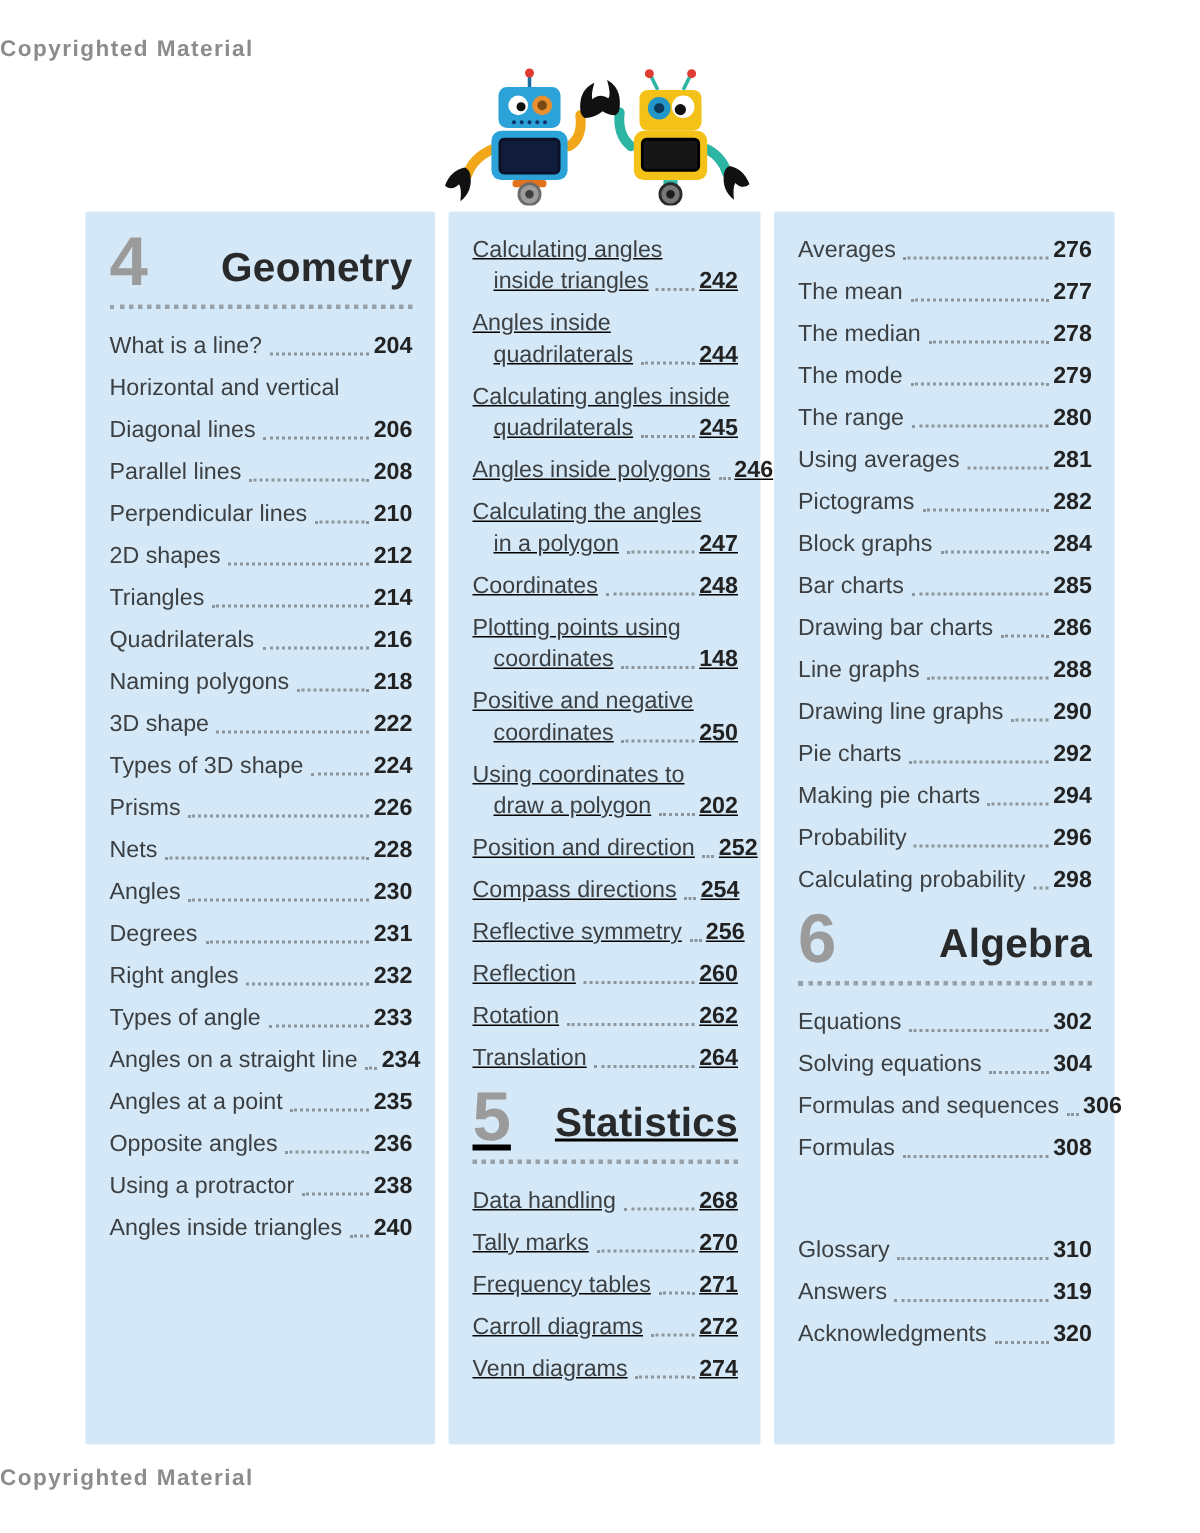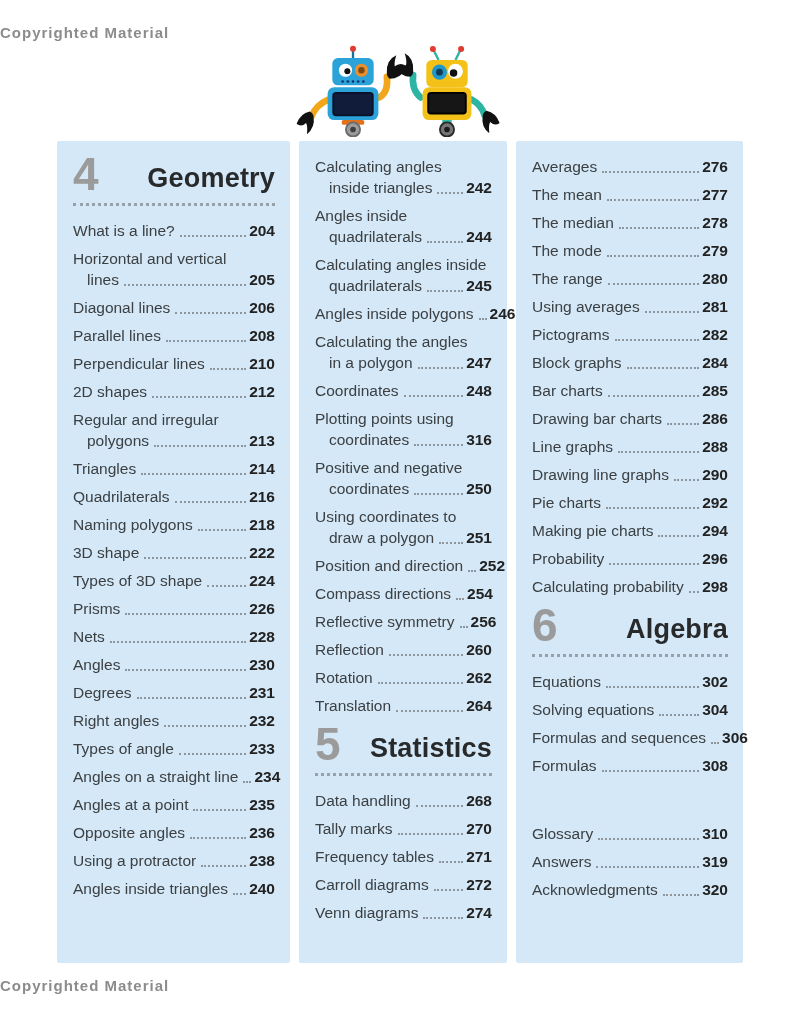--- a/index.html
+++ b/index.html
@@ -31,21 +31,21 @@
     gap: 9px;
     padding: 0 42px;
   }
   .column {
     background: var(--panel-bg, #d4e8f7);
     border-radius: 2px;
     min-height: 822px;
     padding: 15px 15px 12px 16px;
   }
   .column.c1 { width: 233px; }
-  .column.c2 { width: 208px; }
+  .column.c2 { width: 208px; text-decoration: underline; }
   .column.c3 { width: 227px; }
 
   .sec-header { margin-bottom: 14px; }
   .sec-header.later { margin-top: 10px; }
   .hrow {
     display: flex;
     justify-content: space-between;
     align-items: flex-end;
   }
   .sec-num {
@@ -171,25 +171,20 @@
         <div class="line">
           <span class="txt">What is a line?</span>
           <span class="leader"></span>
           <span class="page">204</span>
         </div>
       </div>
       <div class="entry">
         <div class="line">
           <span class="txt">Horizontal and vertical</span>
         </div>
-        <div class="line cont">
-          <span class="txt">lines</span>
-          <span class="leader"></span>
-          <span class="page">205</span>
-        </div>
       </div>
       <div class="entry">
         <div class="line">
           <span class="txt">Diagonal lines</span>
           <span class="leader"></span>
           <span class="page">206</span>
         </div>
       </div>
       <div class="entry">
         <div class="line">
@@ -203,30 +198,20 @@
           <span class="txt">Perpendicular lines</span>
           <span class="leader"></span>
           <span class="page">210</span>
         </div>
       </div>
       <div class="entry">
         <div class="line">
           <span class="txt">2D shapes</span>
           <span class="leader"></span>
           <span class="page">212</span>
-        </div>
-      </div>
-      <div class="entry">
-        <div class="line">
-          <span class="txt">Regular and irregular</span>
-        </div>
-        <div class="line cont">
-          <span class="txt">polygons</span>
-          <span class="leader"></span>
-          <span class="page">213</span>
         </div>
       </div>
       <div class="entry">
         <div class="line">
           <span class="txt">Triangles</span>
           <span class="leader"></span>
           <span class="page">214</span>
         </div>
       </div>
       <div class="entry">
@@ -390,41 +375,41 @@
           <span class="page">248</span>
         </div>
       </div>
       <div class="entry">
         <div class="line">
           <span class="txt">Plotting points using</span>
         </div>
         <div class="line cont">
           <span class="txt">coordinates</span>
           <span class="leader"></span>
-          <span class="page">316</span>
+          <span class="page">148</span>
         </div>
       </div>
       <div class="entry">
         <div class="line">
           <span class="txt">Positive and negative</span>
         </div>
         <div class="line cont">
           <span class="txt">coordinates</span>
           <span class="leader"></span>
           <span class="page">250</span>
         </div>
       </div>
       <div class="entry">
         <div class="line">
           <span class="txt">Using coordinates to</span>
         </div>
         <div class="line cont">
           <span class="txt">draw a polygon</span>
           <span class="leader"></span>
-          <span class="page">251</span>
+          <span class="page">202</span>
         </div>
       </div>
       <div class="entry">
         <div class="line">
           <span class="txt">Position and direction</span>
           <span class="leader"></span>
           <span class="page">252</span>
         </div>
       </div>
       <div class="entry">

